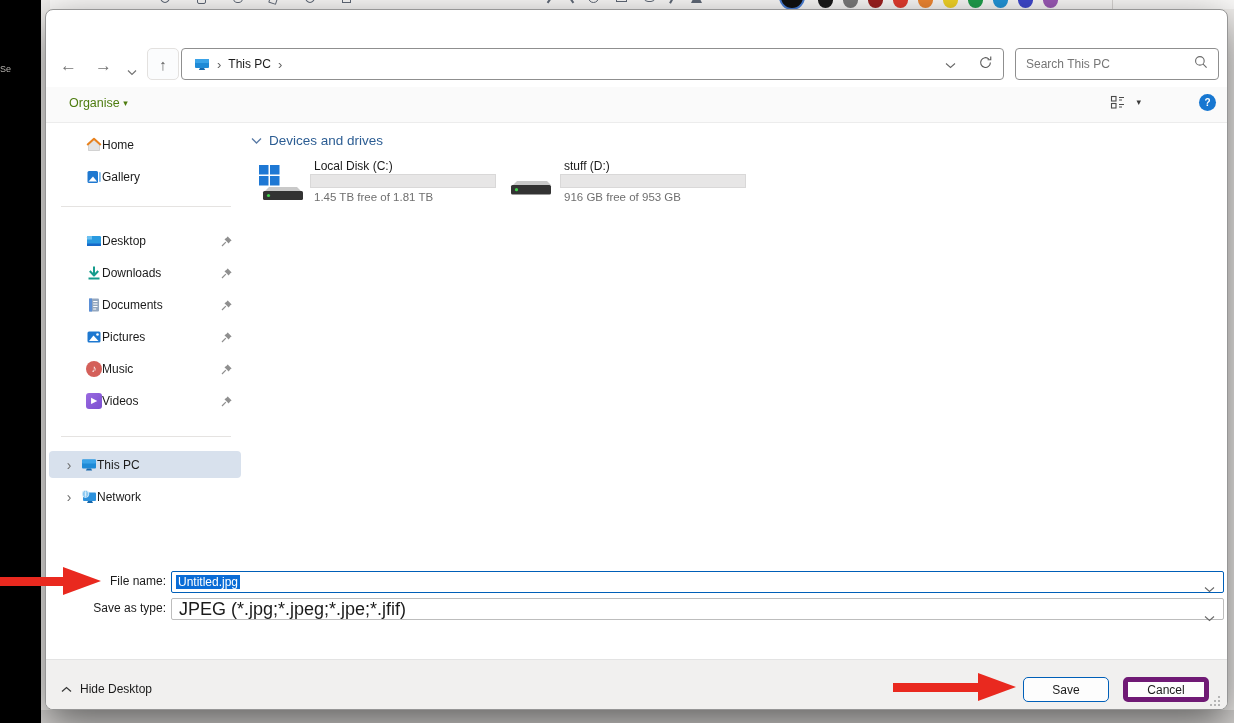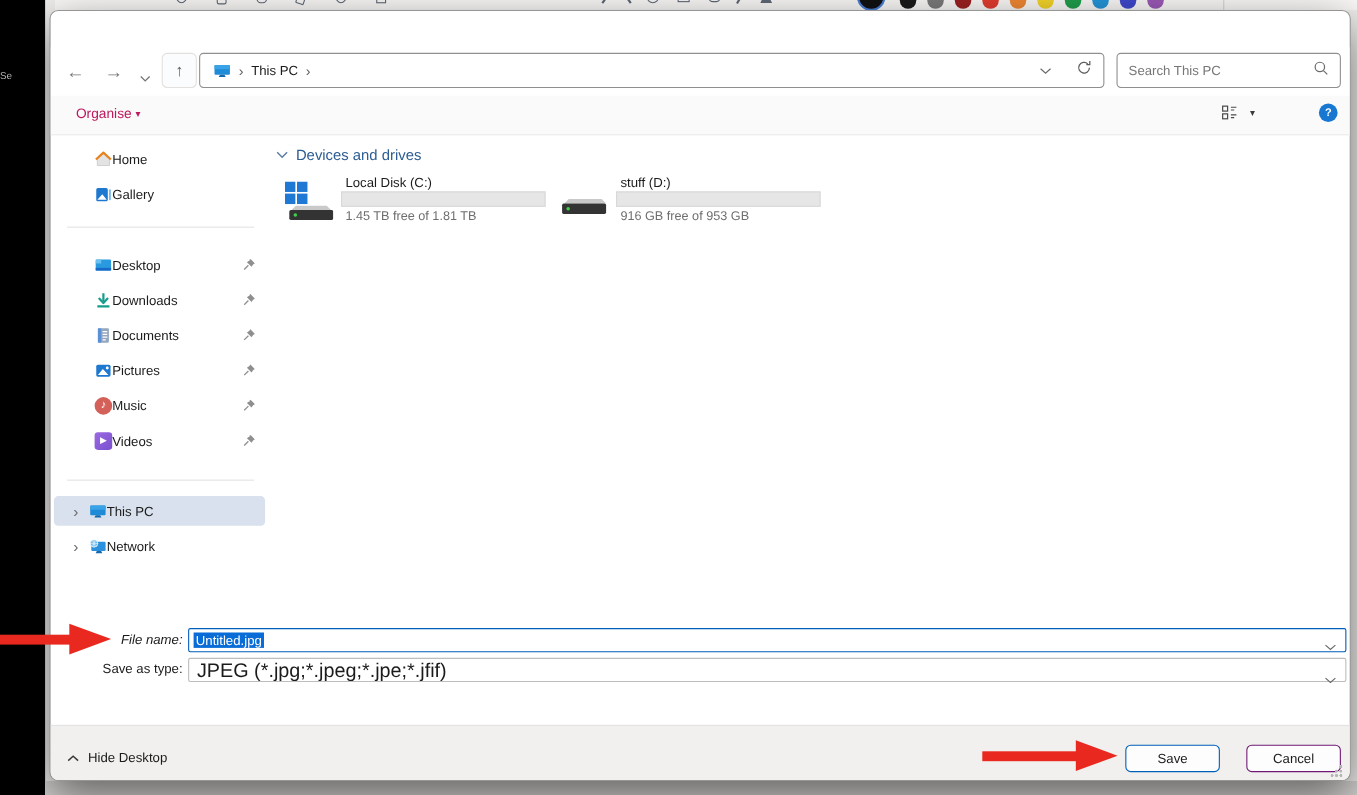--- a/index.html
+++ b/index.html
@@ -22,21 +22,21 @@
   .navrow{position:absolute;left:0;top:33px;width:100%;height:44px;background:#fff;}
   .navbtn{position:absolute;top:14px;font-size:17px;color:#757575;line-height:1;}
   .upbox{position:absolute;left:101px;top:5px;width:32px;height:32px;border:1px solid #e3e1df;border-radius:5px;background:#fbfcfd;display:flex;align-items:center;justify-content:center;color:#5f5f5f;font-size:15px;}
   .addrbar{position:absolute;left:135px;top:5px;width:823px;height:32px;border:1px solid #8f8f8f;border-radius:4px;background:#fff;display:flex;align-items:center;}
   .crumb-sep{color:#5f5f5f;font-size:13px;margin:0 7px;}
   .crumb{font-size:12px;color:#1b1b1b;}
   .addr-right{position:absolute;right:10px;top:0;height:30px;display:flex;align-items:center;gap:22px;}
   .searchbox{position:absolute;left:969px;top:5px;width:204px;height:32px;border:1px solid #8f8f8f;border-radius:4px;background:#fff;display:flex;align-items:center;padding:0 10px;}
   .search-ph{font-size:12px;color:#767676;flex:1;}
   .cmdbar{position:absolute;left:0;top:77px;width:100%;height:36px;background:#fafafa;border-bottom:1px solid #ececec;}
-  .organise{position:absolute;left:23px;top:9px;font-size:12.5px;color:#be185d;cursor:pointer;}
+  .organise{position:absolute;left:23px;top:9px;font-size:12.5px;color:#4d7c0f;cursor:pointer;}
   .caret{font-size:9px;vertical-align:1px;}
   .viewbtn{position:absolute;right:86px;top:7px;display:flex;align-items:center;gap:10px;color:#3a3a3a;}
   .helpbtn{position:absolute;right:11px;top:7px;width:17px;height:17px;border-radius:50%;background:#1777d1;color:#fff;font-size:10px;font-weight:bold;display:flex;align-items:center;justify-content:center;}
   
   .side-item{position:absolute;left:3px;width:192px;height:27px;display:flex;align-items:center;border-radius:4px;cursor:pointer;}
   .side-item .sicon{width:16px;height:16px;margin-left:37px;flex:0 0 auto;display:flex;}
   .side-item.tree .sicon{margin-left:0;}
   .tree-chev{width:24px;text-align:center;color:#6d6d6d;font-size:14px;margin-left:8px;}
   .slabel{font-size:12px;color:#1b1b1b;margin-left:0;flex:1;}
   .pin{position:absolute;right:8px;top:7px;width:13px;height:13px;}
@@ -53,21 +53,21 @@
   .form-label{position:absolute;width:120px;text-align:right;font-size:12px;color:#1b1b1b;}
   .fninput{position:absolute;left:125px;top:561px;width:1053px;height:22px;border:1px solid var(--accent);border-radius:2px;background:#fff;display:flex;align-items:center;padding:0 4px;}
   .fnsel{font-size:12px;color:#fff;background:var(--selection);padding:0 2px;}
   .typebox{position:absolute;left:125px;top:588px;width:1053px;height:22px;border:1px solid #bdbdbd;border-radius:2px;background:#fff;display:flex;align-items:center;padding:0 7px;font-size:18px;color:#1b1b1b;}
   .combo-chev{position:absolute;right:8px;top:7px;}
   
   .dfooter{position:absolute;left:0;top:649px;width:100%;height:52px;background:#f1f0ef;border-top:1px solid #e3e3e3;}
   .hidefolders{position:absolute;left:15px;top:22px;display:flex;align-items:center;gap:8px;font-size:12px;color:#1b1b1b;cursor:pointer;}
   .btn{position:absolute;top:17px;width:86px;height:25px;border-radius:5px;background:#fdfdfd;font-size:12px;color:#1b1b1b;display:flex;align-items:center;justify-content:center;cursor:pointer;}
   .btn-save{right:118px;border:1px solid var(--accent);margin-left:36px;}
-  .btn-cancel{right:8px;border:1px solid #701a75;}
+  .btn-cancel{right:18px;border:5px solid #701a75;}
   .grip{position:absolute;right:6px;bottom:4px;width:12px;height:12px;
         background:radial-gradient(circle at 2px 10px,#b5b5b5 1.2px,transparent 1.5px),
                    radial-gradient(circle at 6px 10px,#b5b5b5 1.2px,transparent 1.5px),
                    radial-gradient(circle at 10px 10px,#b5b5b5 1.2px,transparent 1.5px),
                    radial-gradient(circle at 6px 6px,#b5b5b5 1.2px,transparent 1.5px),
                    radial-gradient(circle at 10px 6px,#b5b5b5 1.2px,transparent 1.5px),
                    radial-gradient(circle at 10px 2px,#b5b5b5 1.2px,transparent 1.5px);}
   
   .arrow-shaft{position:absolute;background:var(--arrow);}
   .arrow-head{position:absolute;width:0;height:0;border-top:14px solid transparent;border-bottom:14px solid transparent;border-left:38px solid var(--arrow);}
@@ -378,21 +378,21 @@
           </svg>
         </span>
         <span class="drive-name" style="left:55px;">stuff (D:)</span>
         <span class="drive-bar" style="left:51px;width:186px;">
           <span class="drive-fill" style="width:4%"></span>
         </span>
         <span class="drive-free" style="left:55px;">916 GB free of 953 GB</span>
       </div>
     </div>
 
-    <span class="form-label" style="left:0;top:564px;font-style:italic;">File name:</span>
+    <span class="form-label" style="left:0;top:564px;">File name:</span>
     <div class="fninput">
       <span class="fnsel">Untitled.jpg</span>
       <span class="combo-chev">
         <svg width="11" height="7" viewBox="0 0 11 7">
             <path d="M1 1.5 L5.5 5.5 L10 1.5" fill="none" stroke="#6a6a6a" stroke-width="1.1"></path>
           </svg>
       </span>
     </div>
 
     <span class="form-label" style="left:0;top:591px;">Save as type:</span>

